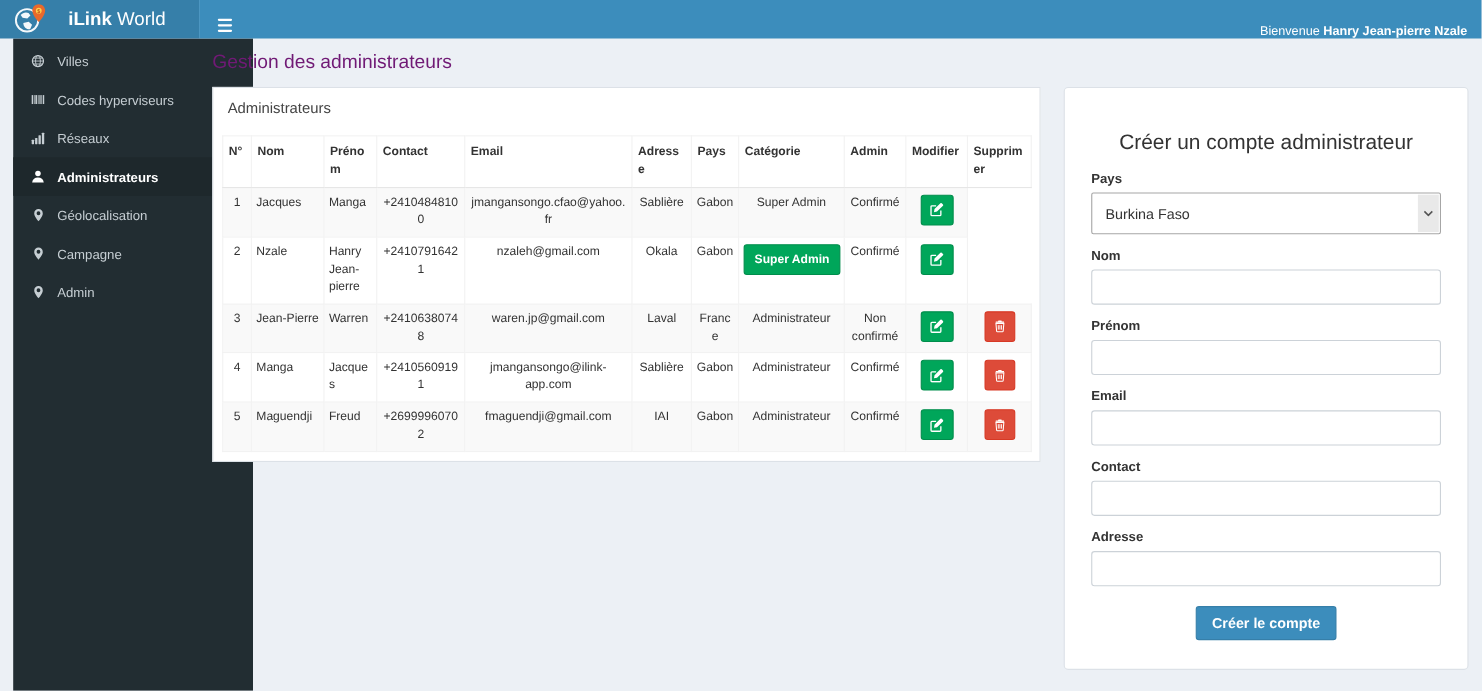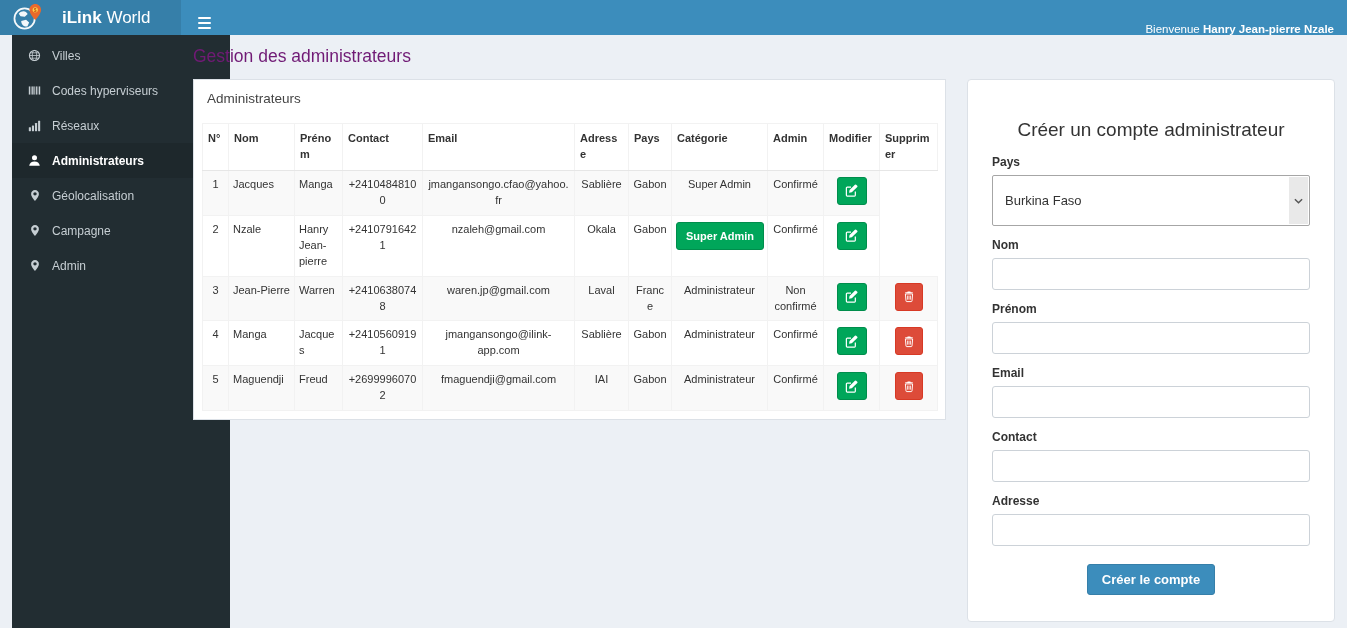--- a/index.html
+++ b/index.html
@@ -56,21 +56,21 @@
   .btn-del{width:28px;height:28px;background:var(--danger);border:1px solid var(--danger-border)}
   .badge-btn{background:var(--success);border:1px solid var(--success-border);color:#fff;
     font-weight:bold;font-size:11px;padding:7px 9px;border-radius:3px;cursor:pointer;
     font-family:inherit;white-space:nowrap}
   
   .form-panel{width:368px;border-radius:4px;padding:18px 24px 26px}
   .form-title{font-size:19px;font-weight:500;color:#333;text-align:center;margin:21px 0 14px}
   .field label{display:block;font-size:12px;font-weight:bold;color:#333;margin:12px 0 6px}
   .field input{width:100%;height:32px;border:1px solid #ccd2d8;border-radius:3px;
     padding:0 10px;font-size:13px;font-family:inherit;color:#333;background:#fff;outline:none}
-  .select{position:relative;height:51px;border:1px solid #a6a6a6;border-radius:2px;
+  .select{position:relative;height:38px;border:1px solid #a6a6a6;border-radius:2px;
     background:#fff;display:flex;align-items:center;padding:0 26px 0 12px;font-size:13px;
     color:#333;cursor:pointer}
   .select-arrow{position:absolute;right:1px;top:1px;bottom:1px;width:19px;background:#e9e9e9;
     display:flex;align-items:center;justify-content:center;color:#555}
   .btn-primary{display:block;margin:18px auto 0;background:var(--primary);
     border:1px solid var(--primary-border);color:#fff;font-weight:bold;font-size:13px;
     padding:7px 14px;border-radius:3px;cursor:pointer;font-family:inherit}
 </style>
 </head>
 <body>

